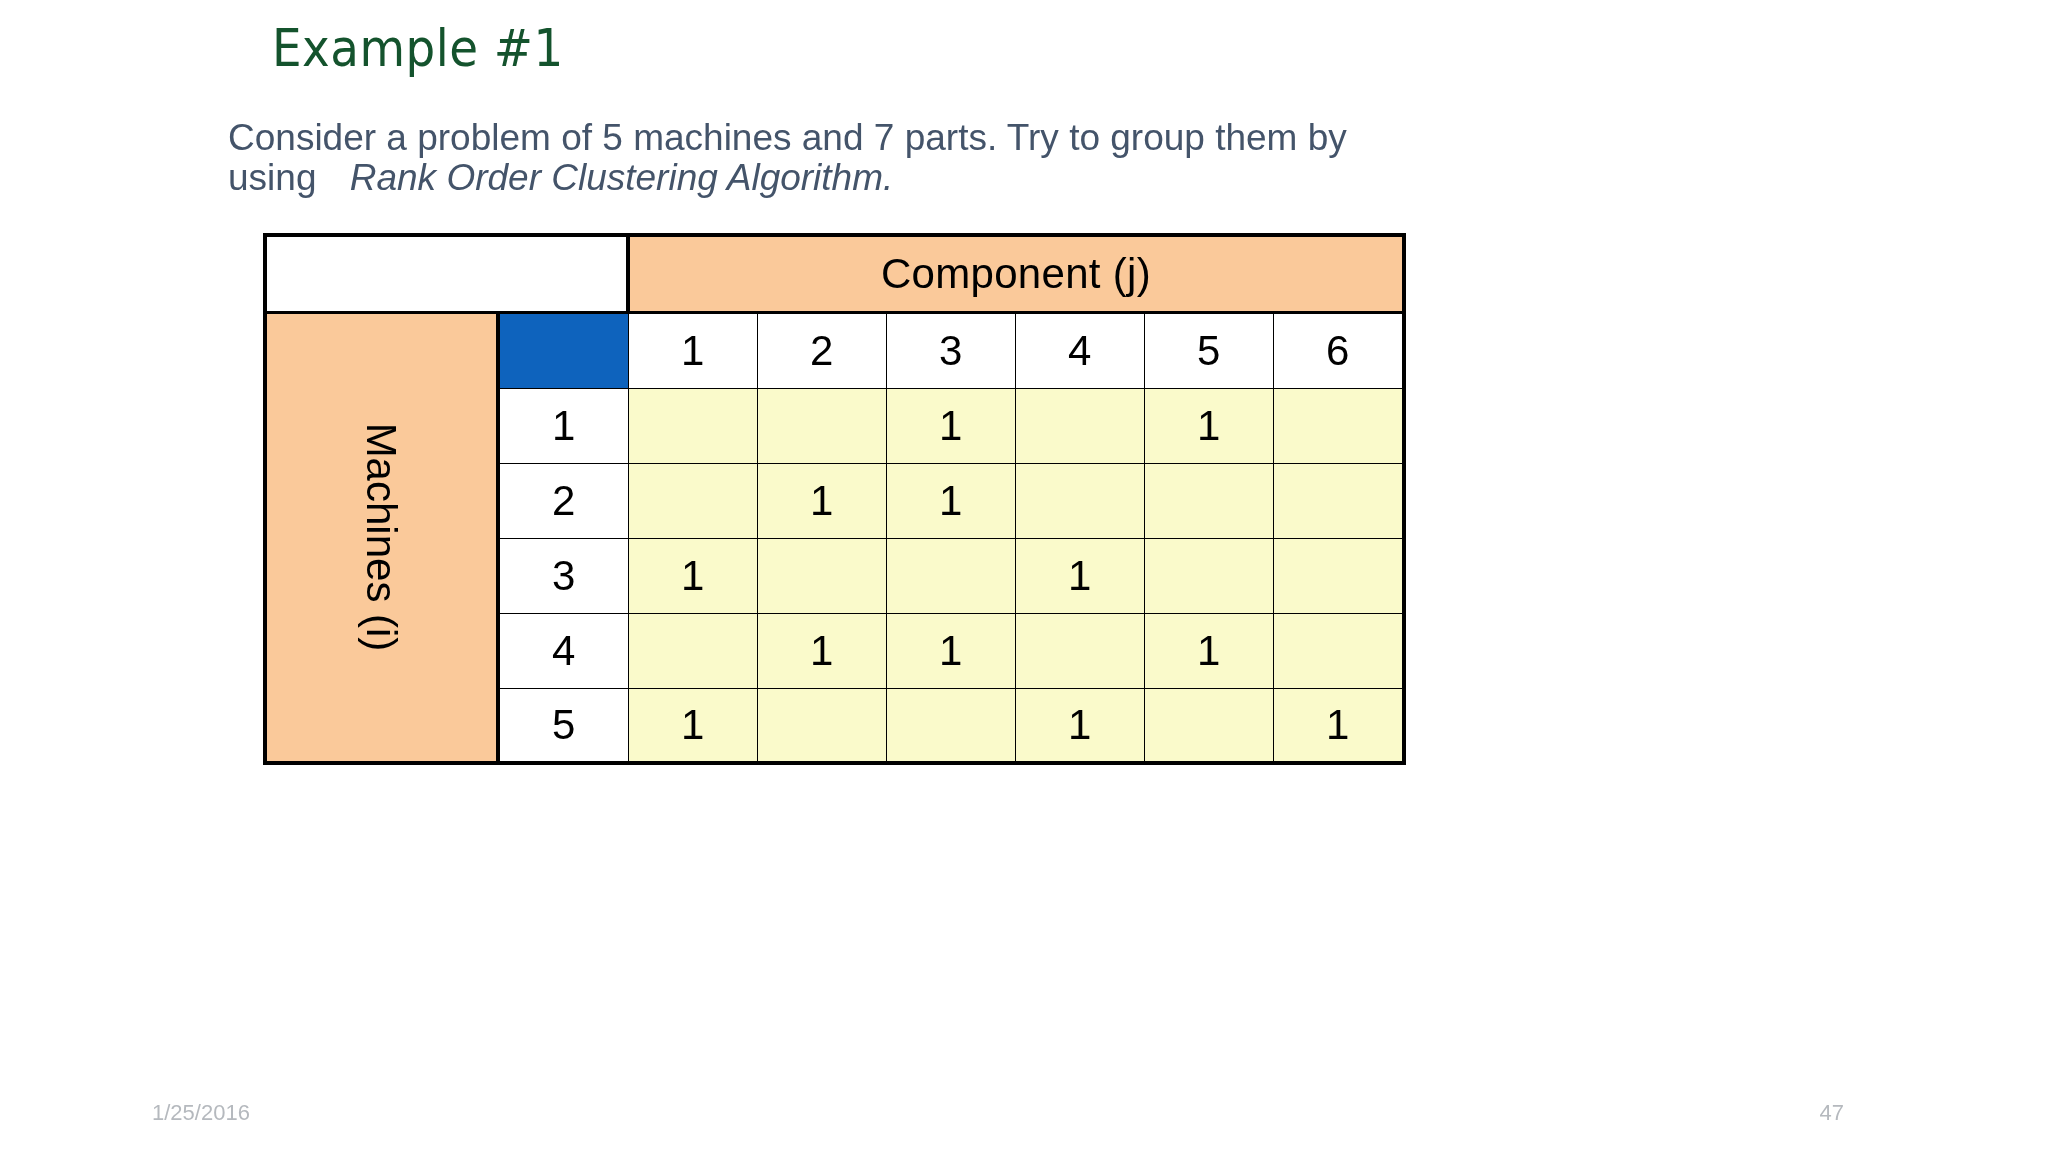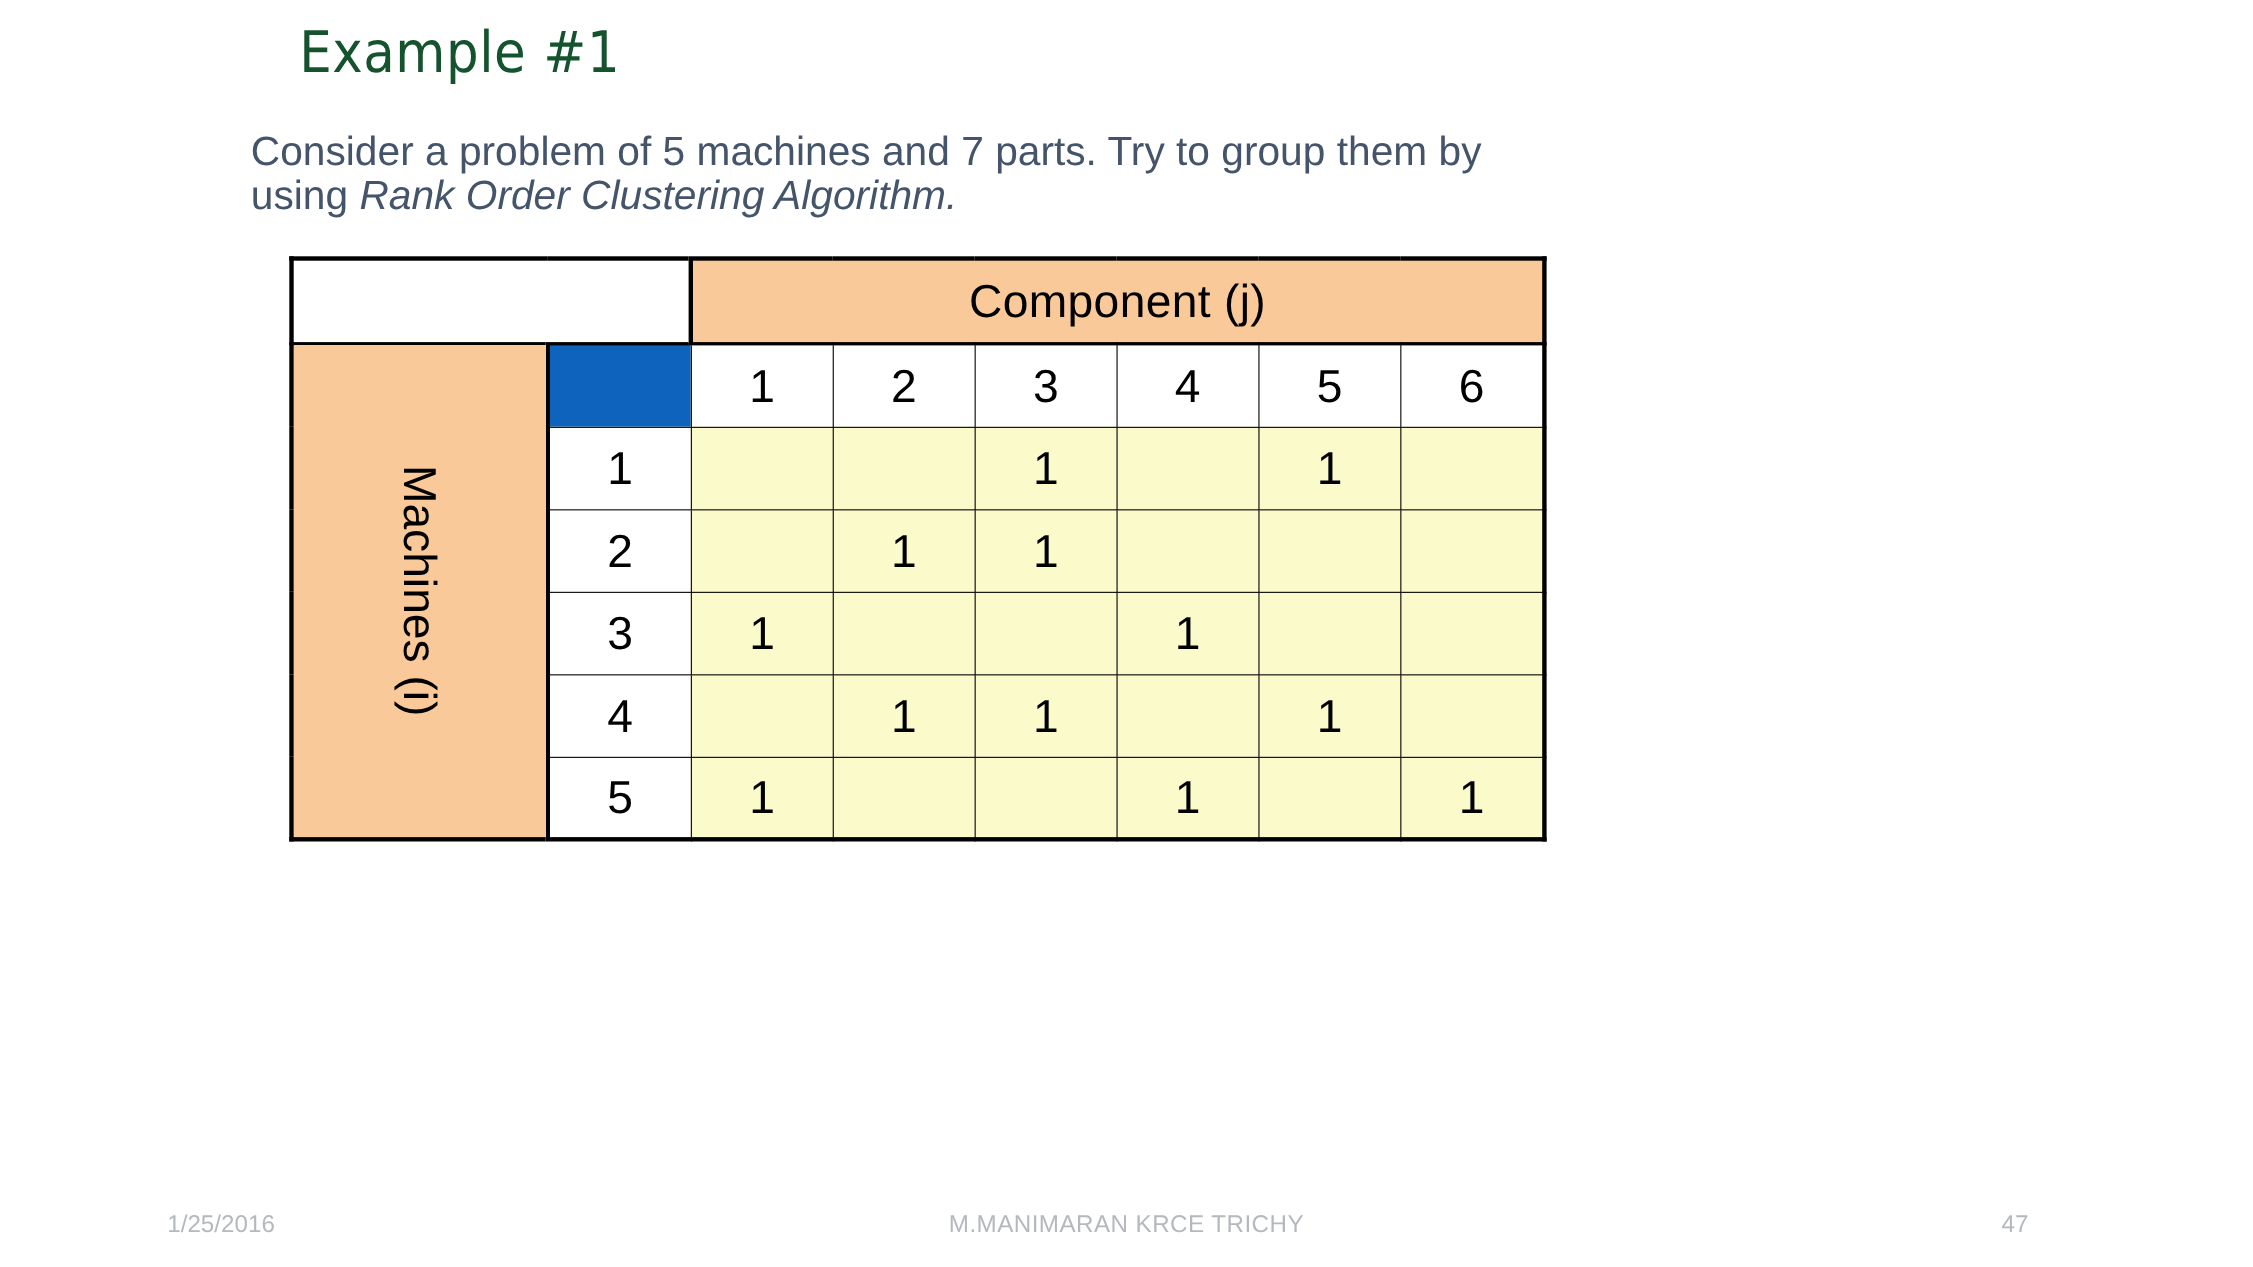--- a/index.html
+++ b/index.html
@@ -33,20 +33,21 @@
     position: absolute;
     left: 228px;
     top: 118px;
     width: 1120px;
     font-size: 37px;
     line-height: 1.08;
     color: #44546a;
   }
   #body-text .em {
     font-style: italic;
+    margin-left: 23px;
   }
 
   
   #matrix-wrap {
     position: absolute;
     left: 263px;
     top: 233px;
   }
   table.matrix {
     border-collapse: collapse;
@@ -212,15 +213,14 @@
         <td class="cell-yellow">1</td>
         <td class="cell-yellow"></td>
         <td class="cell-yellow">1</td>
       </tr>
     </tbody>
   </table>
 </div>
 
 <div id="footer">
   <span class="f-date">1/25/2016</span>
-  <span class="f-center">M.MANIMARAN KRCE TRICHY</span>
   <span class="f-page">47</span>
 </div>
 
 </body></html>

